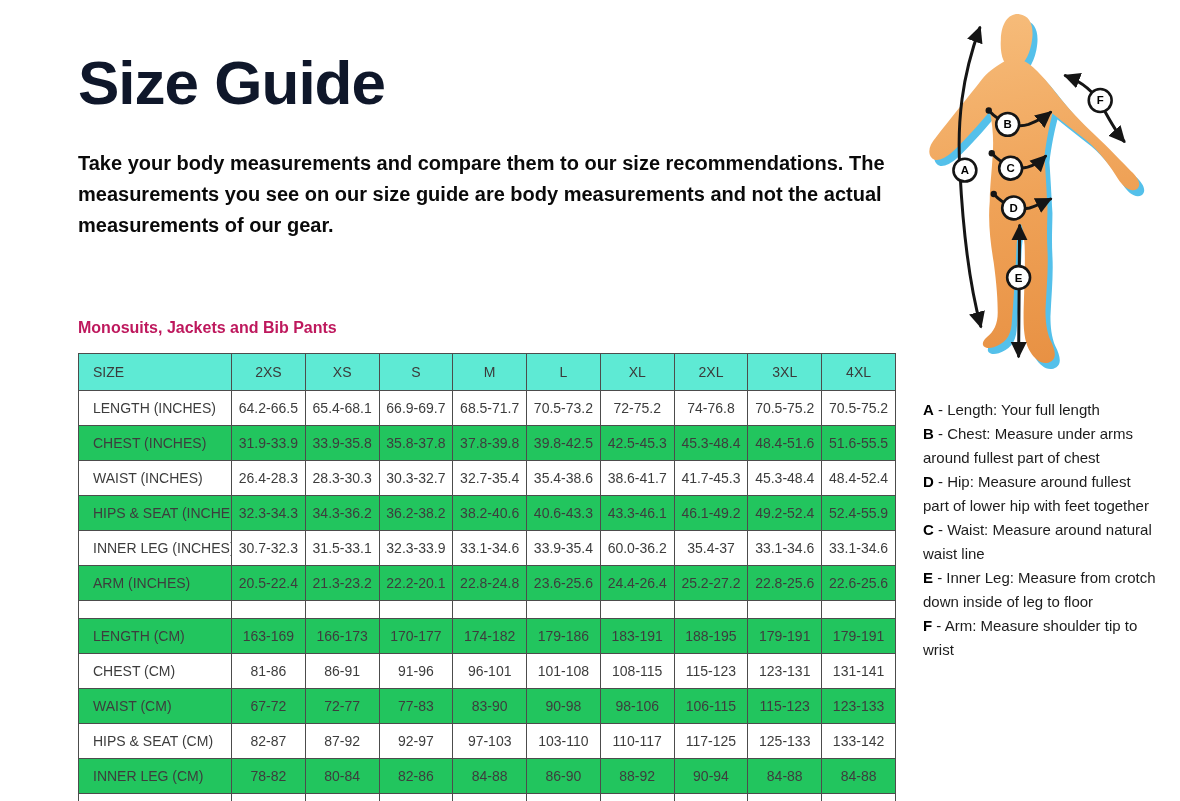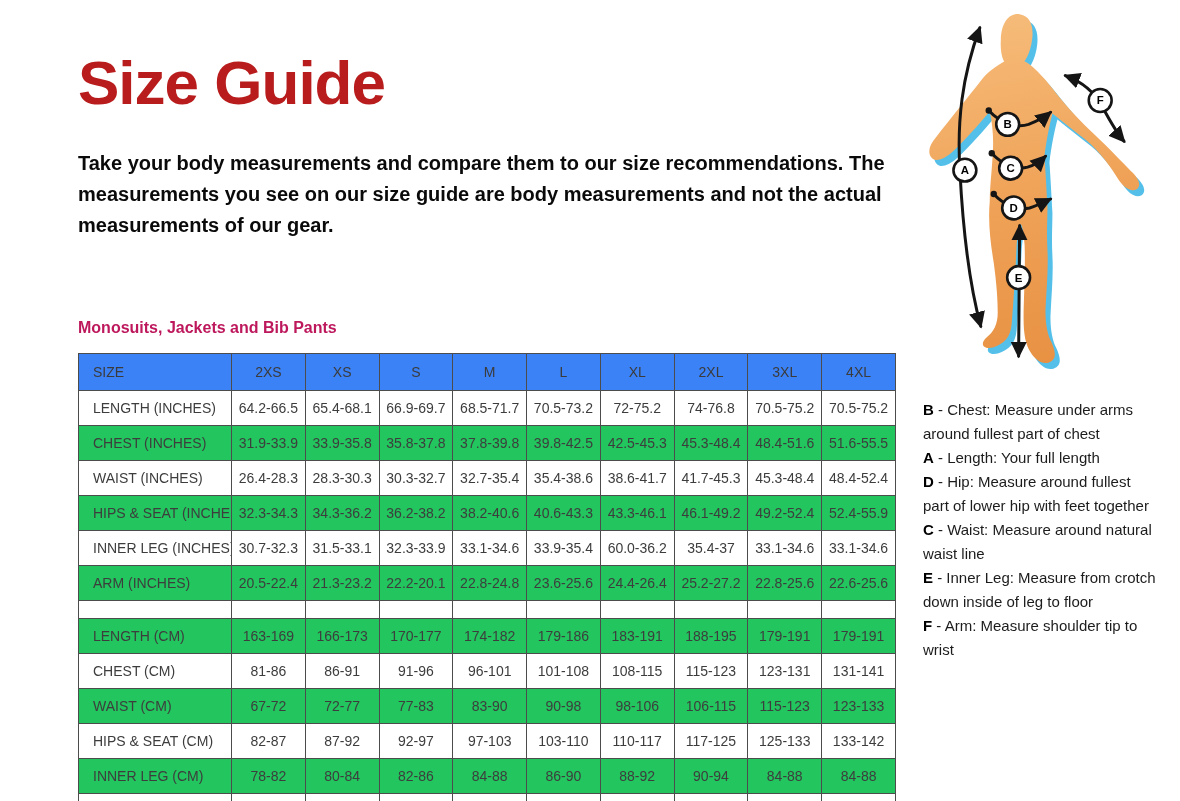--- a/index.html
+++ b/index.html
@@ -5,40 +5,40 @@
   * { margin:0; padding:0; box-sizing:border-box; }
   html,body { background:#ffffff; }
   body {
     width:1180px; height:801px; position:relative; overflow:hidden;
     font-family:"Liberation Sans","DejaVu Sans",sans-serif; color:#111;
   }
   .left-col { position:absolute; left:78px; top:52px; width:818px; }
   .right-col { position:absolute; left:923px; top:2px; width:236px; }
 
   .page-title {
-    font-size:62px; font-weight:700; letter-spacing:-1px; color:#b91c1c;
+    font-size:62px; font-weight:700; letter-spacing:-1px; color:#0f172a;
     line-height:1.0;
   }
   .intro {
     margin-top:34px; width:812px;
     font-size:20px; font-weight:700; line-height:31px; color:#0a0a0a;
   }
   .section-title {
     margin-top:78px; font-size:16px; font-weight:700; color:#be185d;
   }
 
   table.size-table {
     margin-top:16px; border-collapse:collapse; width:818px;
     table-layout:fixed; font-size:14px; color:#3d3d3d;
   }
   .size-table th, .size-table td {
     border:1px solid #4c4c4c; height:35px; padding:0 4px;
     text-align:center; font-weight:400; overflow:hidden; white-space:nowrap;
   }
-  .size-table thead th { background:#3b82f6; height:37px; color:#3b3b3b; }
+  .size-table thead th { background:#5eead4; height:37px; color:#3b3b3b; }
   .size-table th.label-cell, .size-table td.label-cell {
     width:153px; text-align:left; padding-left:14px;
   }
   .size-table tr.alt td { background:#22c55e; }
   .size-table tr.spacer td { height:18px; background:#ffffff; }
 
   .legend { margin-top:6px; width:234px; font-size:15px; line-height:24px; color:#1c1c1c; }
   .legend p { margin:0; }
   .legend strong { font-weight:700; color:#000; }
 
@@ -287,20 +287,20 @@
         <text x="95" y="281">E</text>
       </g>
       <g>
         <circle cx="177" cy="99" r="11.5" fill="#fff" stroke="#151515" stroke-width="2.6"></circle>
         <text x="177" y="103">F</text>
       </g>
     </g>
   </svg>
 
   <div class="legend">
+    <p><strong>A</strong> <span>- Length: Your full length</span></p>
     <p><strong>B</strong> <span>- Chest: Measure under arms around fullest part of chest</span></p>
-    <p><strong>A</strong> <span>- Length: Your full length</span></p>
     <p><strong>D</strong> <span>- Hip: Measure around fullest part of lower hip with feet together</span></p>
     <p><strong>C</strong> <span>- Waist: Measure around natural waist line</span></p>
     <p><strong>E</strong> <span>- Inner Leg: Measure from crotch down inside of leg to floor</span></p>
     <p><strong>F</strong> <span>- Arm: Measure shoulder tip to wrist</span></p>
   </div>
 </div>
 
 </body></html>

